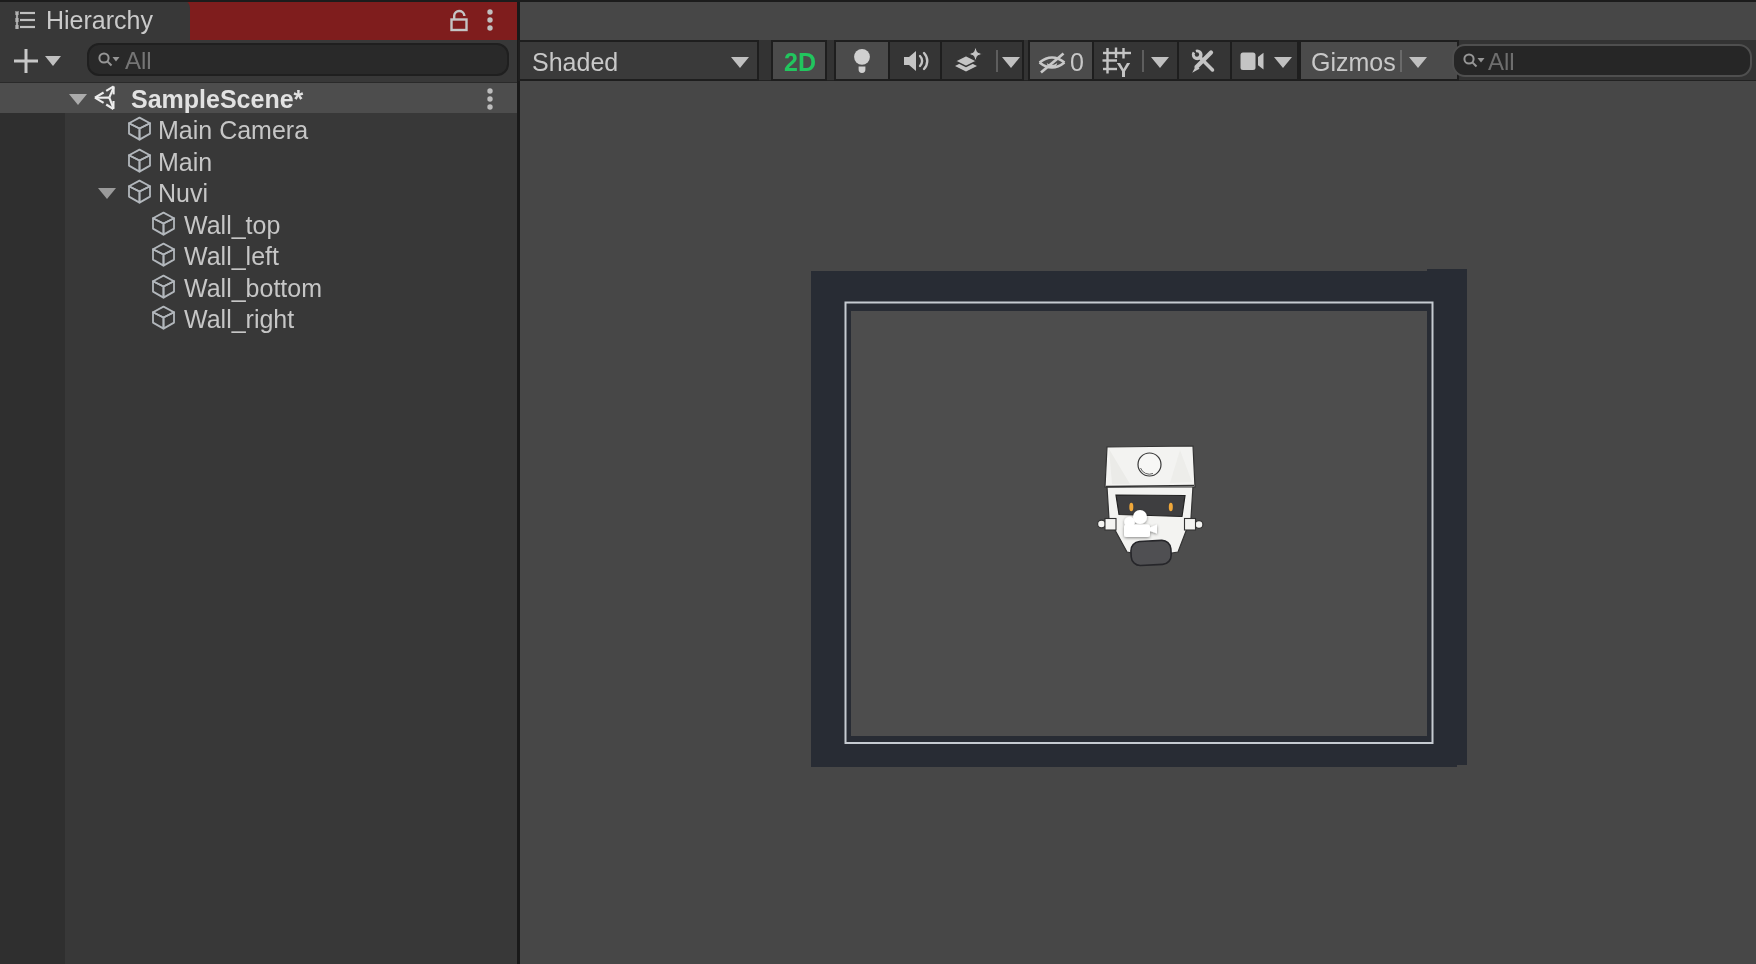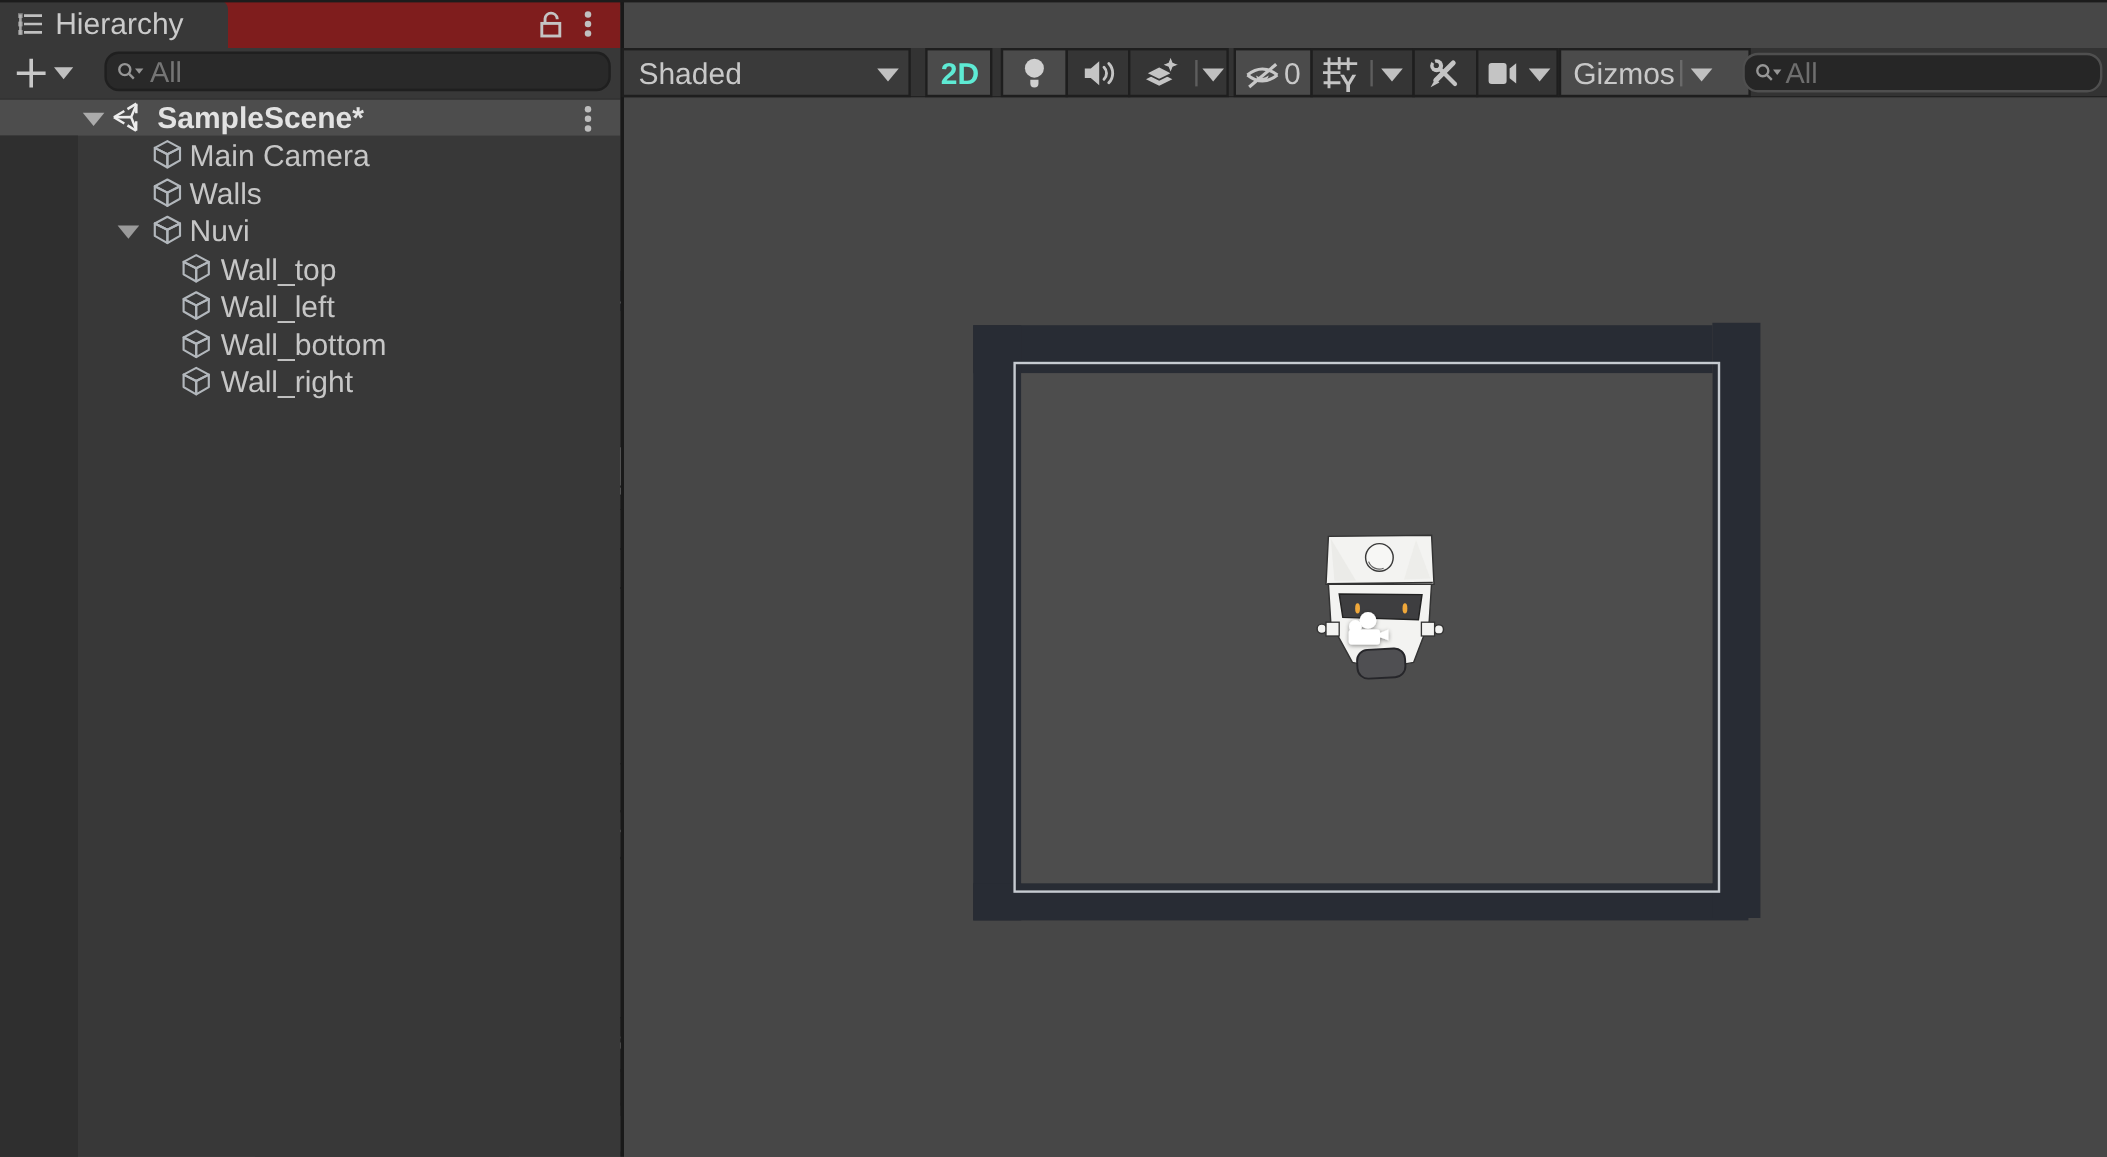--- a/index.html
+++ b/index.html
@@ -152,21 +152,21 @@
         <div class="trow" style="top: 144.55px;">
           <span style="position:absolute;left:127px;top:0">
             <svg width="25" height="25" viewBox="0 0 25 25" style="position:absolute;top:3px">
               <g stroke="#B2B7BC" stroke-width="1.8" fill="none" stroke-linejoin="round">
                 <path d="M12.5 1.6 L23 7.2 L12.5 12.5 L2 7.2 Z"></path>
                 <path d="M2 7.2 L12.5 12.5 L12.5 23.6 L2 17.6 Z"></path>
                 <path d="M23 7.2 L12.5 12.5 L12.5 23.6 L23 17.6 Z"></path>
               </g>
             </svg>
           </span>
-          <div class="lbl" style="left:158px">Walls</div>
+          <div class="lbl" style="left:158px">Main</div>
         </div>
         <div class="trow" style="top: 176.1px;">
           <div class="caret" style="left:98px;top:12px;border-left-width:9px;border-right-width:9px;border-top-width:11px;border-top-color:#9A9A9A;"></div>
           <span style="position:absolute;left:127px;top:0">
             <svg width="25" height="25" viewBox="0 0 25 25" style="position:absolute;top:3px">
               <g stroke="#B2B7BC" stroke-width="1.8" fill="none" stroke-linejoin="round">
                 <path d="M12.5 1.6 L23 7.2 L12.5 12.5 L2 7.2 Z"></path>
                 <path d="M2 7.2 L12.5 12.5 L12.5 23.6 L2 17.6 Z"></path>
                 <path d="M23 7.2 L12.5 12.5 L12.5 23.6 L23 17.6 Z"></path>
               </g>
@@ -282,21 +282,21 @@
       </svg>
     </div>
 
 
     <div class="abs" id="rtoolbar">
         <div class="tbtn" style="left: 0px; width: 237px; background: rgb(58, 58, 58);">
           <div class="txt" style="left:12px">Shaded</div>
           <div class="caret" style="right:8px;top:15px;"></div>
         </div>
         <div class="tbtn on" style="left: 253px; width: 52px;">
-          <div class="txt" style="left:11px;font-weight:bold;color:#5eead4">2D</div>
+          <div class="txt" style="left:11px;font-weight:bold;color:#22c55e">2D</div>
         </div>
         <div class="tbtn on" style="left: 316px; width: 52px;">
           <svg style="position:absolute;left:13px;top:5px" width="26" height="28" viewBox="0 0 26 28">
             <circle cx="13" cy="9.8" r="7.9" fill="#D0D0D0"></circle>
             <path d="M9.6 19.5 h6.8 v3 a3.4 3.4 0 0 1 -6.8 0 Z" fill="#D0D0D0"></path>
           </svg>
         </div>
         <div class="tbtn" style="left: 370px; width: 50px;">
           <svg style="position:absolute;left:11px;top:6px" width="30" height="26" viewBox="0 0 30 26">
             <path d="M3 9 h5 l7 -6 v20 l-7 -6 h-5 Z" fill="#C4C4C4"></path>

